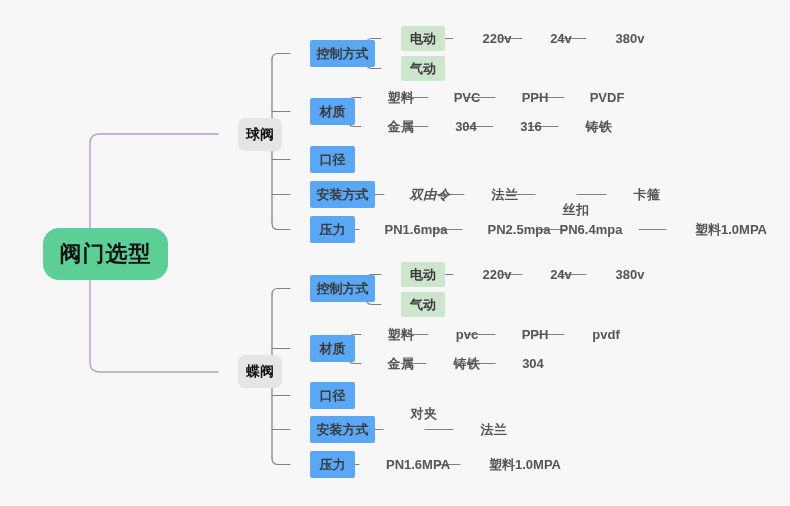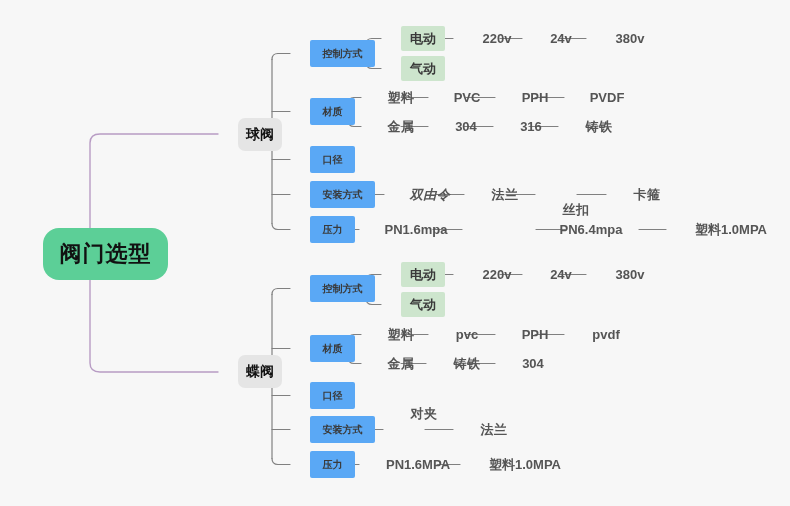--- a/index.html
+++ b/index.html
@@ -18,21 +18,21 @@
   .root{
     background:#5ccf97;border-radius:16px;color:#111;
     font-size:22px;font-weight:bold;letter-spacing:1px;
   }
   .branch{
     background:#e5e5e5;border-radius:7px;color:#111;
     font-size:14px;font-weight:bold;
   }
   .topic{
     background:#5aa8f5;color:#3a3a3a;
-    font-size:10px;font-weight:bold;border-radius:2px;
+    font-size:13px;font-weight:bold;border-radius:2px;
   }
   .sub{
     background:#cde5cd;color:#3a3a3a;
     font-size:13px;font-weight:bold;border-radius:2px;
   }
   .leaf{
     color:#555;font-size:13px;font-weight:bold;
     background:transparent;
   }
   .leaf.cn{letter-spacing:0.5px;}
@@ -200,20 +200,23 @@
   <div class="node leaf cn" style="left:608px;top:183px;width:38px;height:23px;">
     <span>卡箍</span>
   </div>
 
   <div class="node topic" style="left:290px;top:216px;width:45px;height:27px;">
     <span>压力</span>
   </div>
   <div class="node leaf" style="left:361px;top:218px;width:70px;height:23px;">
     <span>PN1.6mpa</span>
   </div>
+  <div class="node leaf" style="left:464px;top:218px;width:70px;height:23px;">
+    <span>PN2.5mpa</span>
+  </div>
   <div class="node leaf" style="left:536px;top:218px;width:70px;height:23px;">
     <span>PN6.4mpa</span>
   </div>
   <div class="node leaf" style="left:668px;top:218px;width:86px;height:23px;">
     <span>塑料1.0MPA</span>
   </div>
 
   <div class="node branch" style="left:218px;top:355px;width:44px;height:33px;">
     <span>蝶阀</span>
   </div>

